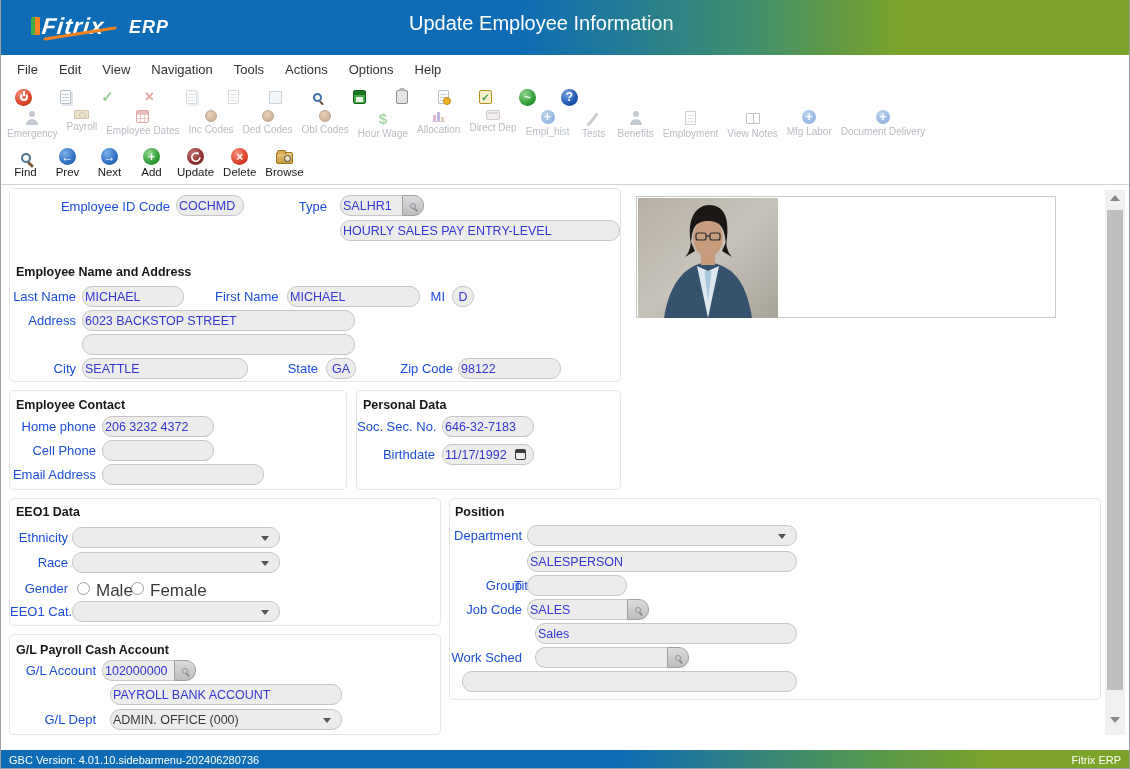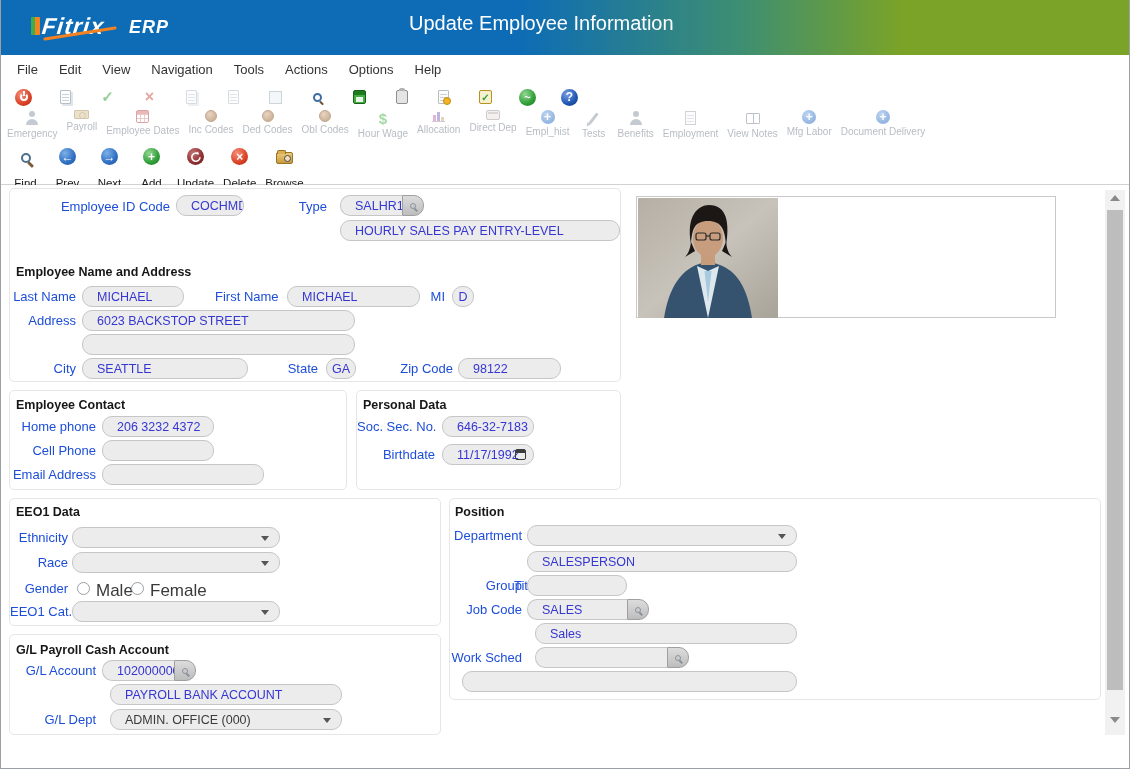--- a/index.html
+++ b/index.html
@@ -101,39 +101,39 @@
                       border-right:2.5px solid transparent; border-top:4px solid #98a0a8; }
   .mi-doc { width:11px; height:14px; background:#fdfdfd; border:1px solid #a8b0b8;
             background-image:repeating-linear-gradient(#c9d1d8 0 1px, transparent 1px 3px);
             background-size:7px 9px; background-position:1px 3px; background-repeat:no-repeat; }
   .mi-book { width:14px; height:11px; background:#fff; border:1px solid #8890a0; border-radius:1px; position:relative; }
   .mi-book::after { content:""; position:absolute; left:50%; top:0; bottom:0; width:1px; background:#8890a0; }
 
   
   .tb3 { position:absolute; left:0; top:146px; width:1128px; height:39px; background:#fff;
          border-bottom:1px solid #d2d2d2; display:flex; align-items:flex-start; gap:9px; padding:2px 0 0 8px; }
-  .act { display:flex; flex-direction:column; align-items:center; gap:12px; min-width:33px; }
+  .act { display:flex; flex-direction:column; align-items:center; gap:1px; min-width:33px; }
   .act-label { font-size:11.5px; color:#1a1a1a; white-space:nowrap; }
   .find-mag { width:10px; height:10px; border:2.5px solid #49708e; border-radius:50%; position:relative; margin-top:2px; }
   .find-mag::after { content:""; position:absolute; right:-5px; bottom:-5px; width:7px; height:3px; background:#7a5a3a;
                      transform:rotate(45deg); border-radius:1px; }
   .folder { width:17px; height:12px; margin-top:3px; background:linear-gradient(#eccb7e,#c89a3e); border:1px solid #9a7420;
             border-radius:2px; position:relative; }
   .folder::before { content:""; position:absolute; left:0; top:-3px; width:7px; height:3px; background:#d9ae55;
                     border:1px solid #9a7420; border-bottom:none; border-radius:2px 2px 0 0; }
   .folder::after { content:""; position:absolute; right:1px; bottom:1px; width:5px; height:5px; border:1.5px solid #4a4a4a; border-radius:50%; background:rgba(255,255,255,.6); }
   .refresh-svg { width:12px; height:12px; }
 
   
   .content { position:absolute; left:0; top:185px; width:1128px; height:565px; background:#fff; }
   .panel { position:absolute; background:#fff; border:1px solid #e6e6e6; border-radius:5px; }
   .sec-title { position:absolute; font-size:12.5px; font-weight:bold; color:#171717; white-space:nowrap; }
   .lbl { position:absolute; font-size:13px; color:#1d4ed8; text-align:right; white-space:nowrap; }
   .fld { position:absolute; height:21px; background:#ececec; border:1px solid #c6c6c6; border-radius:10px;
-         font-size:12.5px; color:#3636d2; display:flex; align-items:center; padding:0 14px; white-space:nowrap; overflow:hidden; }
+         font-size:12.5px; color:#3636d2; display:flex; align-items:center; padding:0 2px; white-space:nowrap; overflow:hidden; }
   .fld.ctr { justify-content:center; padding:0 3px; }
   .fld.has-btn { border-radius:10px 0 0 10px; border-right:none; }
   .magbtn { position:absolute; width:22px; height:21px; background:linear-gradient(#dcdcdc,#bdbdbd); border:1px solid #9f9f9f;
             border-radius:0 10px 10px 0; display:flex; align-items:center; justify-content:center; }
   .magbtn .m2 { width:6px; height:6px; border:1.5px solid #6f7987; border-radius:50%; position:relative; opacity:.7; }
   .magbtn .m2::after { content:""; position:absolute; right:-3px; bottom:-3px; width:4px; height:1.5px; background:#6f7987; transform:rotate(45deg); }
   .dd::after { content:""; position:absolute; right:10px; top:8px; border-left:4px solid transparent;
                border-right:4px solid transparent; border-top:5px solid #555; }
   .calic { position:absolute; right:7px; top:4px; width:11px; height:11px; border:1.5px solid #3c3c3c; border-radius:2px;
            background:linear-gradient(#3c3c3c 0 2.5px, transparent 2.5px); }
@@ -457,14 +457,18 @@
     </div>
 
   </div>
 
   <div class="sbar">
     <span class="sb-up"></span>
     <span class="sb-thumb"></span>
     <span class="sb-down"></span>
   </div>
 
+  <div class="ftr">
+    <span>GBC Version: 4.01.10.sidebarmenu-202406280736</span>
+    <span>Fitrix ERP</span>
+  </div>
 
 </div>
 
 </body></html>

